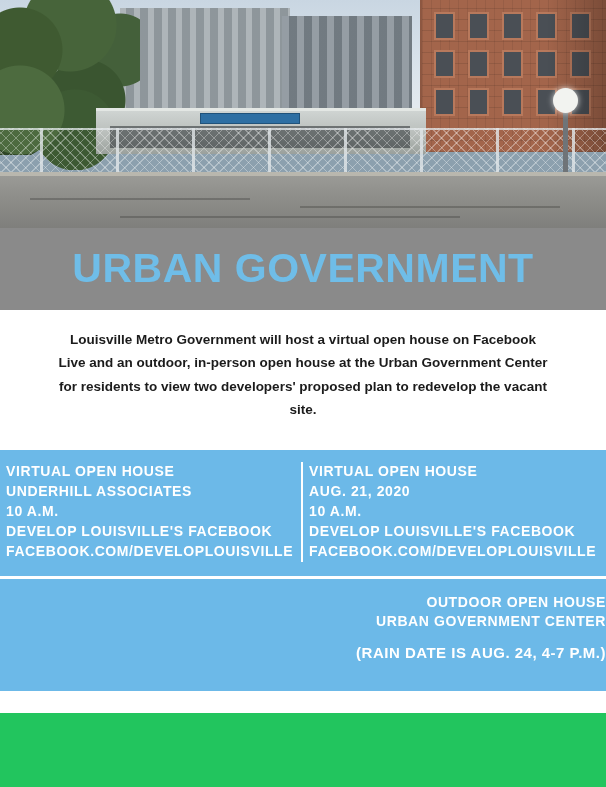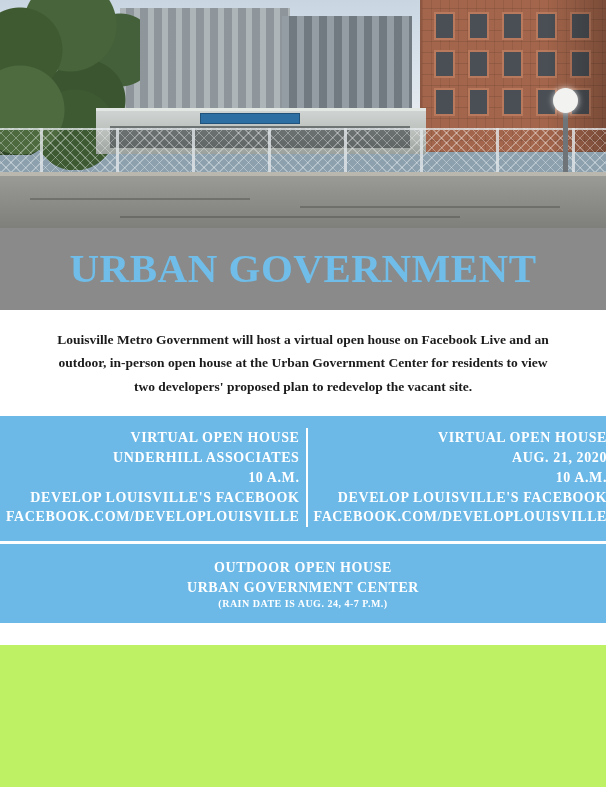--- a/index.html
+++ b/index.html
@@ -7,22 +7,21 @@
     width: 606px;
     height: 787px;
     font-family: "Liberation Sans", sans-serif;
     background: #ffffff;
     overflow: hidden;
   }
   .flyer {
     position: relative;
     width: 606px;
     height: 787px;
-    background: #bef264;
-    font-family: Liberation Serif, serif;
+    background: #22c55e;
   }
 
   
   .photo {
     position: relative;
     width: 606px;
     height: 228px;
     overflow: hidden;
     background: #8ca0ae;
   }
@@ -131,75 +130,76 @@
     font-size: 41px;
     line-height: 1.08;
     letter-spacing: 0.5px;
     font-weight: 700;
     text-transform: uppercase;
   }
 
   
   .intro {
     background:#ffffff;
-    padding: 18px 56px 18px 56px;
+    padding: 18px 56px 29px 56px;
     text-align:center;
   }
   .intro p {
     color:#1b1b1b;
     font-size: 13.5px;
     line-height: 1.72;
     font-weight: 700;
   }
 
   
   .virtual-band {
     background:#6cb9e8;
     display:flex;
     padding: 12px 0 14px 0;
   }
   .vcol {
     flex: 1 1 50%;
-    text-align:right;
+    text-align:left;
     padding: 0 6px;
   }
   .vcol.left { border-right: 2px solid #ffffff; }
   .vcol .line {
     color:#ffffff;
     font-weight:700;
     font-size:14px;
     letter-spacing: .6px;
     line-height: 1.42;
     text-transform: uppercase;
   }
   .divider-bar {
     background:#6cb9e8;
     height: 7px;
     border-top: 3px solid #ffffff;
   }
 
   
   .outdoor-band {
     background:#6cb9e8;
-    text-align:center;
-    padding: 10px 0 14px 0;
+    text-align:right;
+    padding: 10px 0 30px 0;
   }
   .outdoor-band .line {
     color:#ffffff;
     font-weight:700;
     font-size:14px;
     letter-spacing:.6px;
     line-height:1.42;
     text-transform: uppercase;
   }
   .outdoor-band .rain {
     color:#ffffff;
     font-weight:700;
-    font-size:10px;
+    font-size:15px;
     letter-spacing:.5px;
+    margin-top: 12px;
     text-transform: uppercase;
   }
 
   
   .footer {
     background:#ffffff;
     text-align:center;
     padding: 12px 36px 10px 36px;
   }
 </style>

